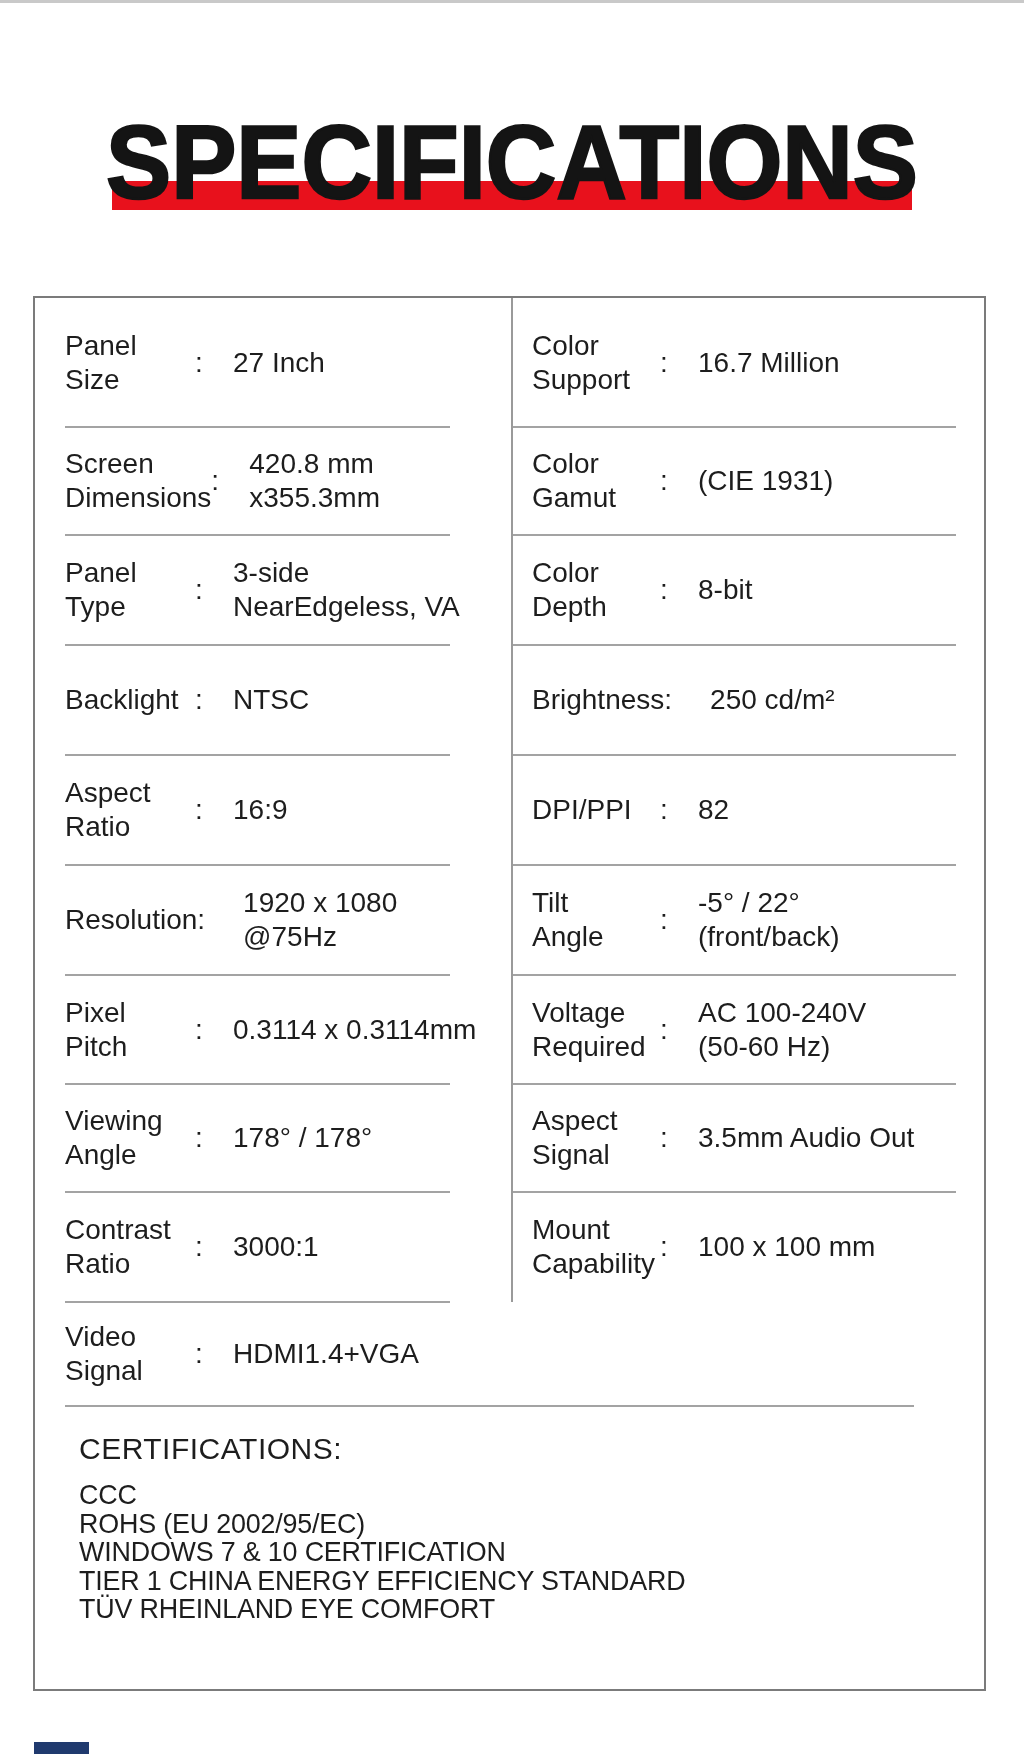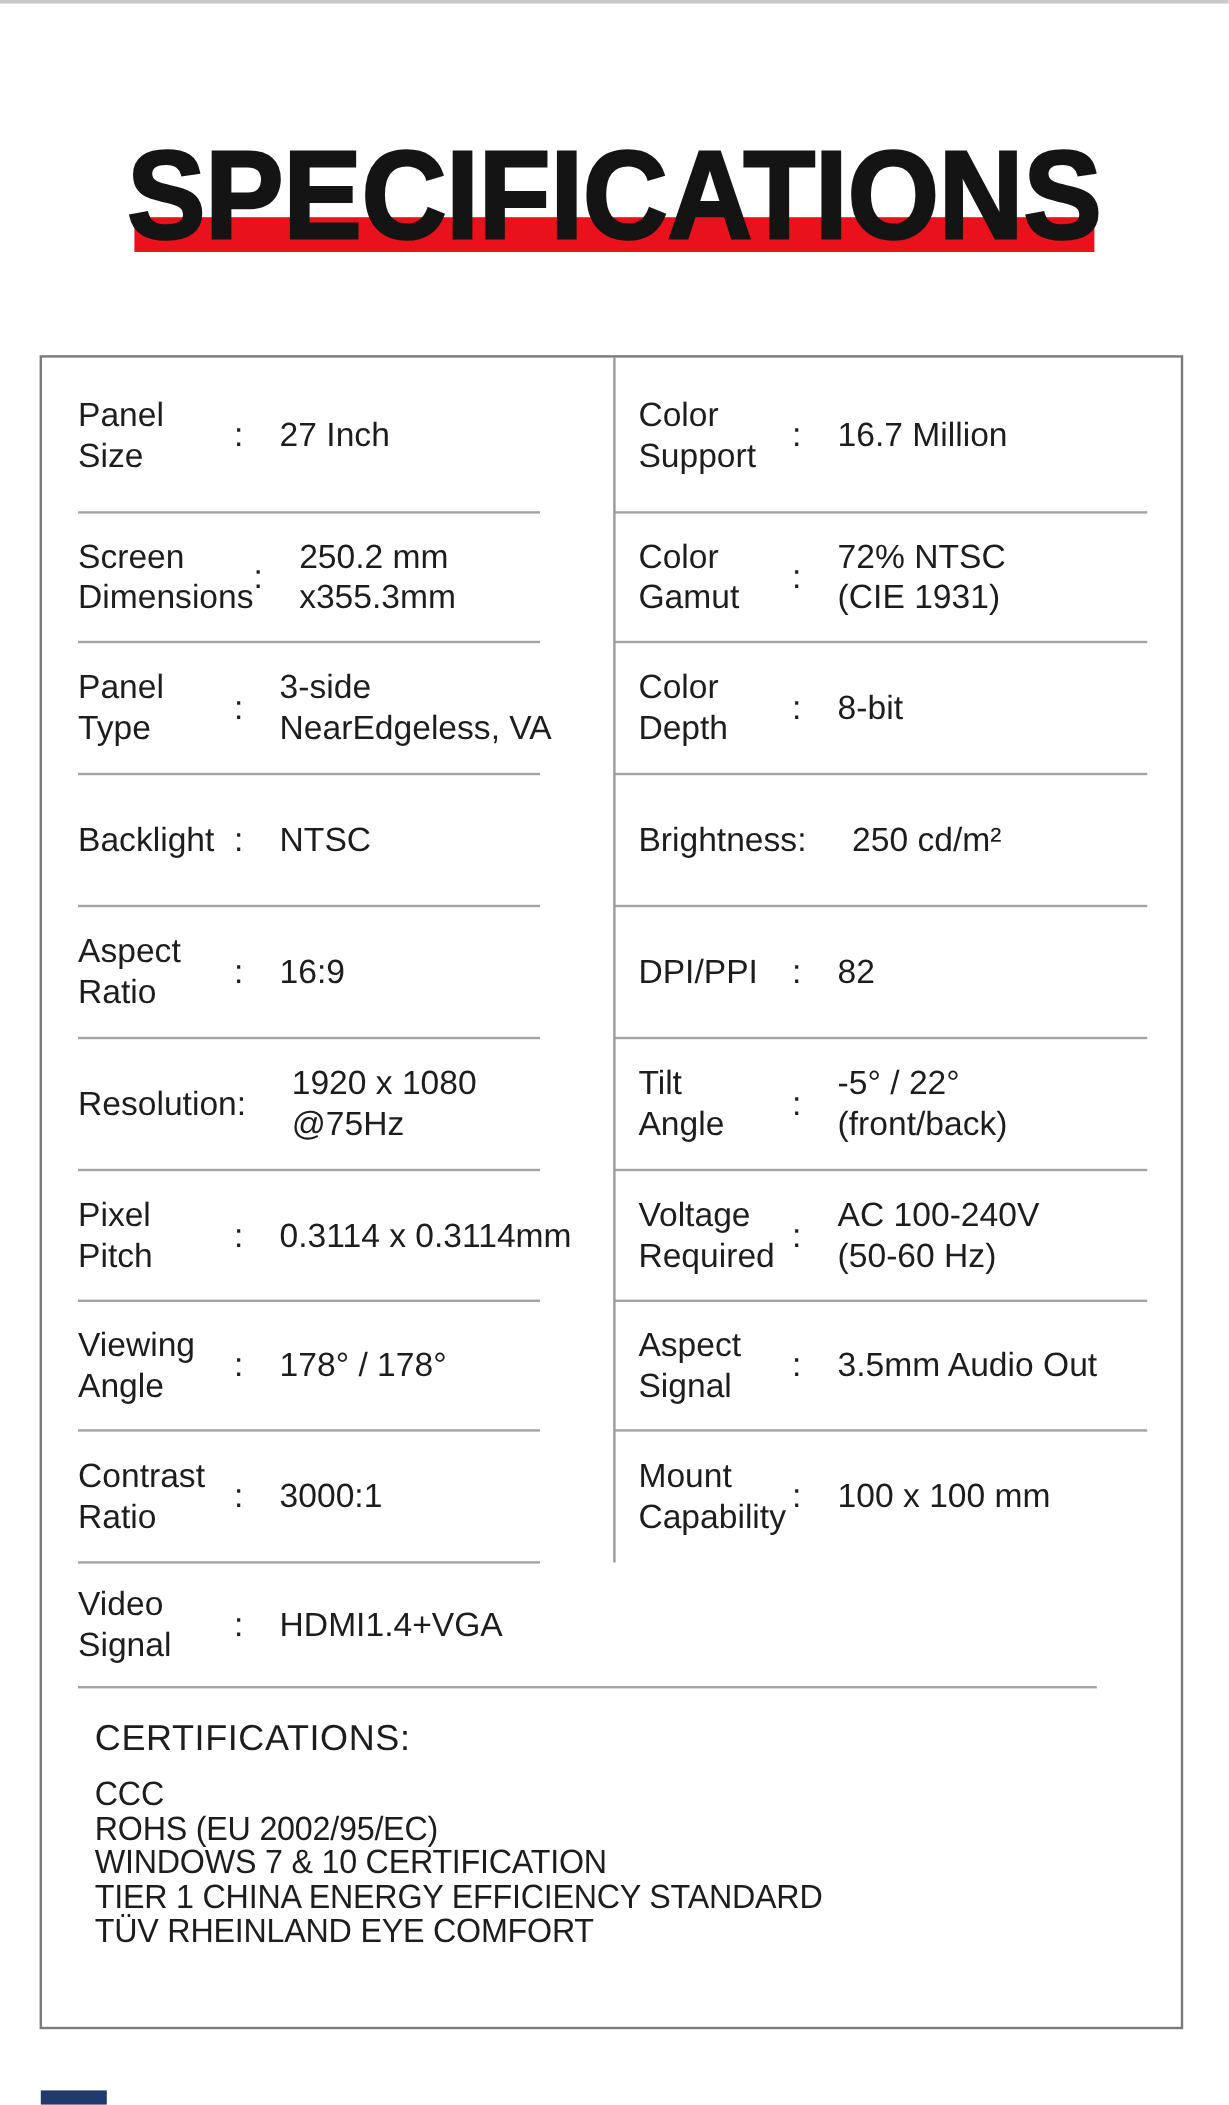--- a/index.html
+++ b/index.html
@@ -72,21 +72,21 @@
           <span></span>
         </div>
     </div>
     <div class="cell h108 divided">
       <div class="label">
           <span>Screen</span>
           <span>Dimensions</span>
         </div>
       <div class="colon">:</div>
       <div class="value">
-          <span>250.2 mm</span>
+          <span>420.8 mm</span>
           <span>x355.3mm</span>
         </div>
     </div>
     <div class="cell h110 divided">
       <div class="label">
           <span>Panel</span>
           <span>Type</span>
         </div>
       <div class="colon">:</div>
       <div class="value">
@@ -185,21 +185,20 @@
           <span></span>
         </div>
     </div>
     <div class="cell h108 divided">
       <div class="label">
           <span>Color</span>
           <span>Gamut</span>
         </div>
       <div class="colon">:</div>
       <div class="value">
-          <span>72% NTSC</span>
           <span>(CIE 1931)</span>
         </div>
     </div>
     <div class="cell h110 divided">
       <div class="label">
           <span>Color</span>
           <span>Depth</span>
         </div>
       <div class="colon">:</div>
       <div class="value">

